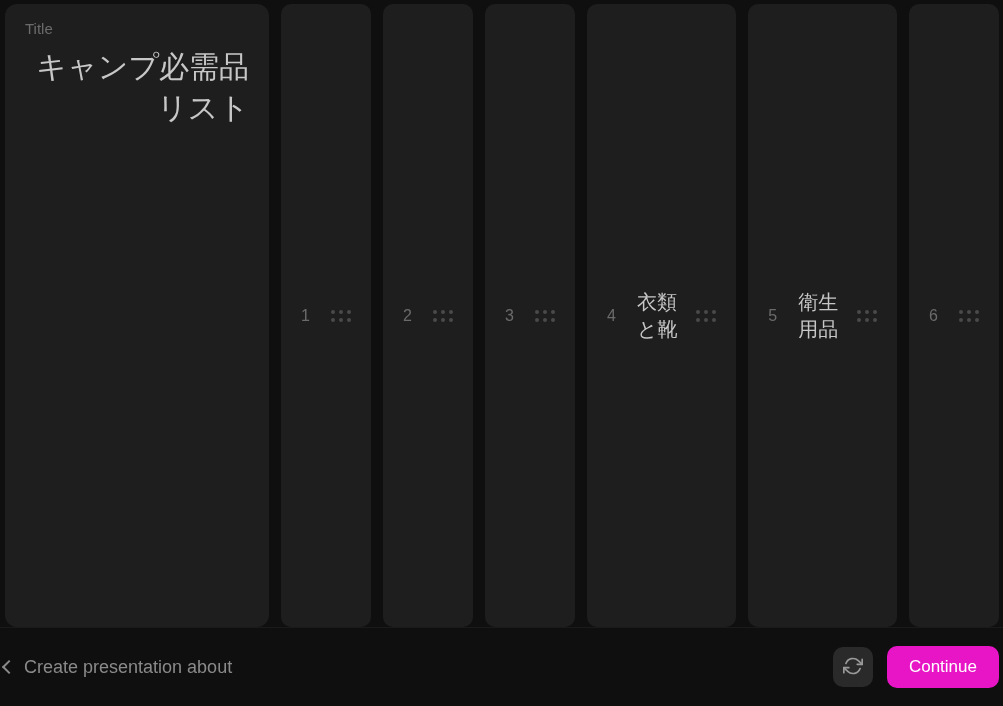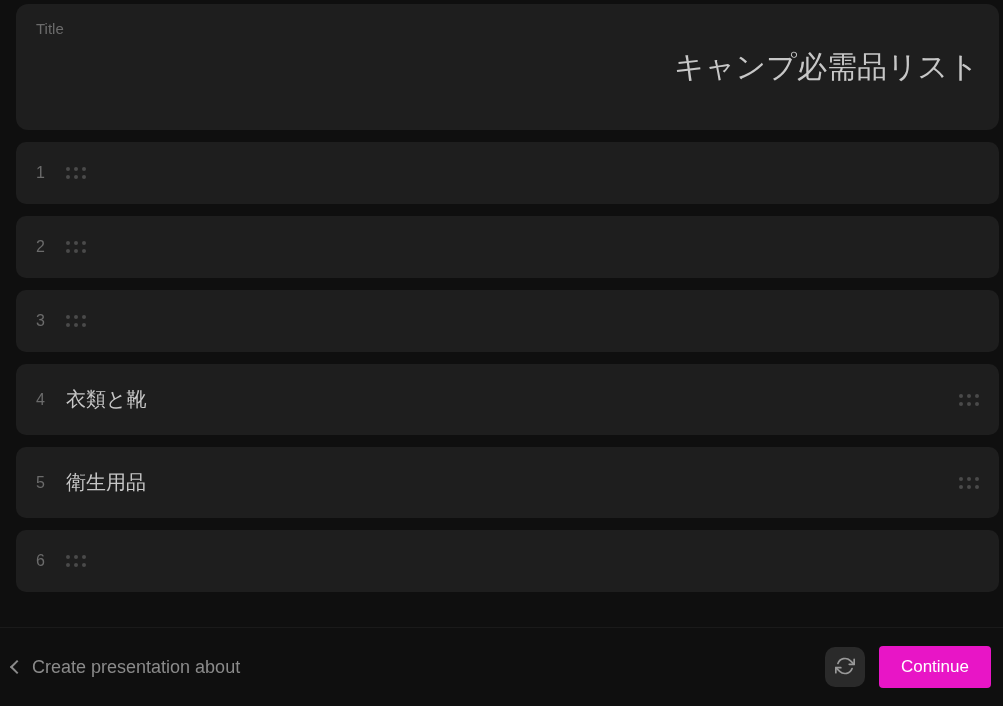--- a/index.html
+++ b/index.html
@@ -11,23 +11,23 @@
       background: #0f0f0f;
       font-family: -apple-system, BlinkMacSystemFont, "Segoe UI", "Hiragino Sans", "Hiragino Kaku Gothic ProN", "Yu Gothic", Meiryo, sans-serif;
       width: 1003px;
       height: 706px;
       overflow: hidden;
       display: flex;
       flex-direction: column;
     }
     .content {
       flex: 1;
-      padding: 4px 4px 0 16px;
-      display: flex;
-      flex-direction: column;
+      padding: 4px 4px 0 5px;
+      display: flex;
+      flex-direction: row;
       gap: 12px;
       overflow-y: auto;
     }
     .title-card {
       background: #1e1e1e;
       border-radius: 12px;
       padding: 16px 20px 42px 20px;
     }
     .title-label {
       color: #6b6b6b;
@@ -69,21 +69,21 @@
     }
     .drag-handle span {
       width: 4px;
       height: 4px;
       background: #4a4a4a;
       border-radius: 50%;
     }
     .footer {
       background: #0f0f0f;
       border-top: 1px solid #1a1a1a;
-      padding: 18px 12px;
+      padding: 18px 4px;
       display: flex;
       align-items: center;
       justify-content: space-between;
     }
     .footer-left {
       display: flex;
       align-items: center;
       gap: 10px;
       color: #8a8a8a;
       font-size: 18px;
@@ -114,21 +114,21 @@
     }
     .refresh-icon svg {
       width: 20px;
       height: 20px;
       stroke: #9a9a9a;
     }
     .continue-btn {
       background: #e815c6;
       color: #ffffff;
       border: none;
-      border-radius: 4px;
+      border-radius: 10px;
       padding: 11px 22px;
       font-size: 17px;
       font-weight: 500;
       cursor: pointer;
     }
   </style>
 </head>
 <body>
 
 <div class="content">

